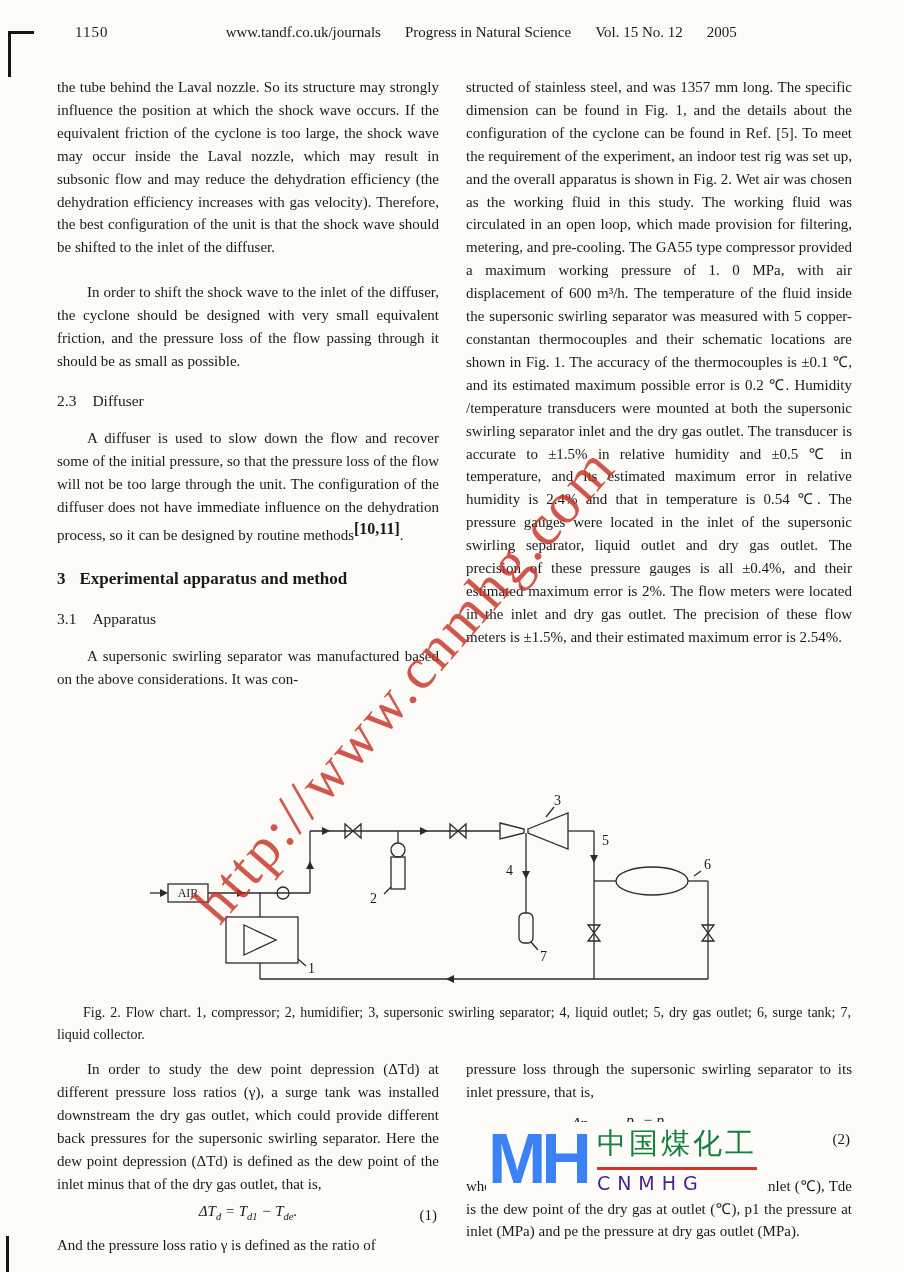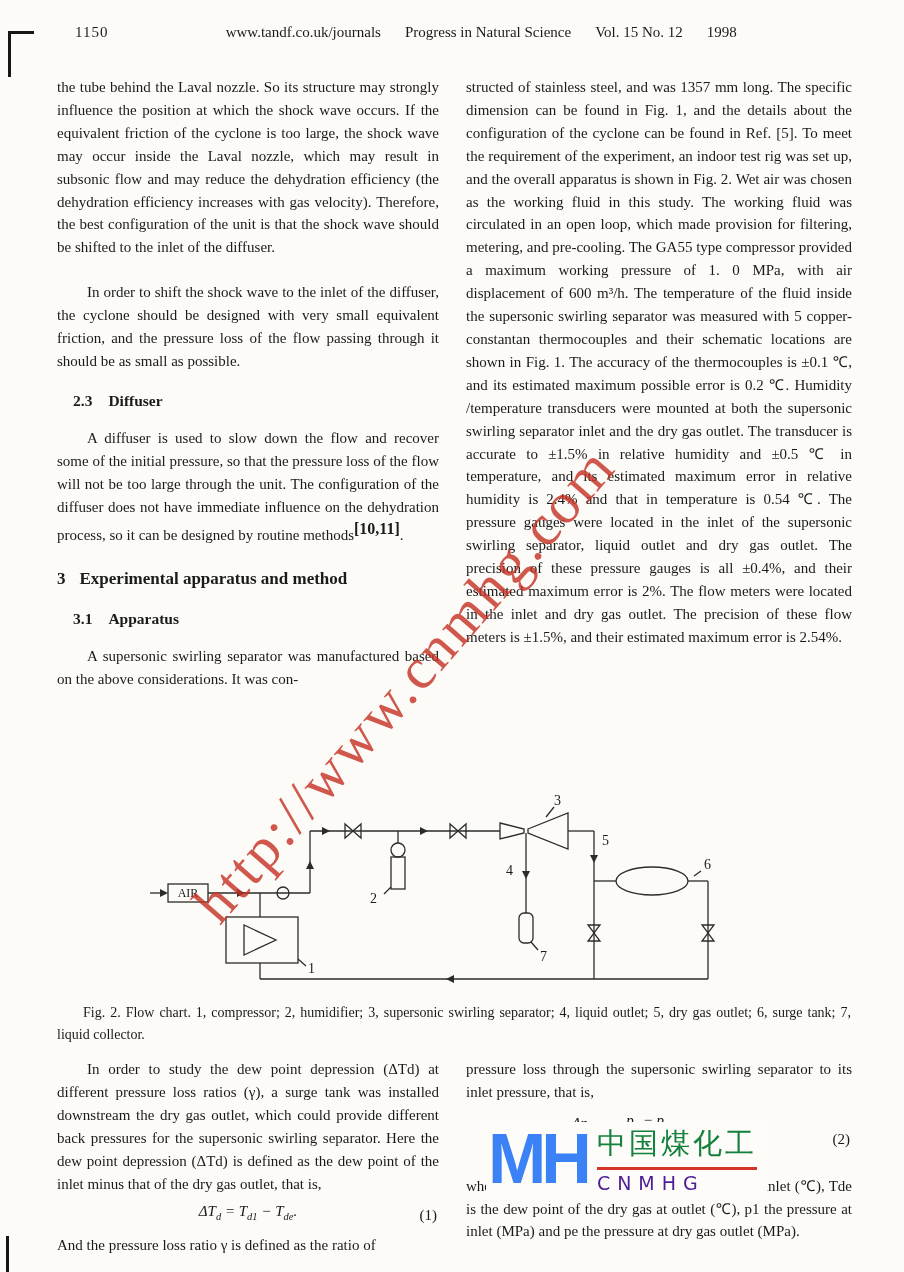--- a/index.html
+++ b/index.html
@@ -21,21 +21,21 @@
 
   
   .col{position:absolute;font-size:15px;line-height:22.9px;text-align:justify;}
   .col-left{left:57px;top:76px;width:382px;}
   .col-right{left:466px;top:76px;width:386px;}
   .col-bottom-left{left:57px;top:1058px;width:382px;}
   .col-bottom-right{left:466px;top:1058px;width:386px;}
   .para{margin:0;}
   .indent{text-indent:30px;}
   .gap-top{margin-top:22px;}
-  .subheading{margin:17px 16px 14px;font-size:15.5px;font-weight:bold;}
+  .subheading{margin:17px 0 14px;font-size:15.5px;font-weight:normal;}
   .heading{margin:21px 0 15px;font-size:17px;font-weight:bold;}
   .h-num{margin-right:16px;}
   .heading .h-num{margin-right:14px;}
   sup.ref{font-size:16px;font-weight:bold;}
   sub{font-size:10.5px;}
 
   
   .figure{position:absolute;left:148px;top:793px;width:600px;height:205px;margin:0;}
   .flow line,.flow rect,.flow circle,.flow ellipse,.flow polygon{stroke:#2b2b2b;stroke-width:1.3;fill:none;}
   .flow .arr{fill:#2b2b2b;stroke:none;}
@@ -85,21 +85,21 @@
   <div class="artifact art-tl-h"></div>
   <div class="artifact art-tl-v"></div>
   <div class="artifact art-bl"></div>
 
   <header class="header">
     <span class="page-num">1150</span>
     <span class="header-center">
       <span>www.tandf.co.uk/journals</span>
       <span>Progress in Natural Science</span>
       <span>Vol. 15 No. 12</span>
-      <span>1998</span>
+      <span>2005</span>
     </span>
   </header>
 
   <section class="col col-left">
     <p class="para">the tube behind the Laval nozzle. So its structure may strongly influence the position at which the shock wave occurs. If the equivalent friction of the cyclone is too large, the shock wave may occur inside the Laval nozzle, which may result in subsonic flow and may reduce the dehydration efficiency (the dehydration efficiency increases with gas velocity). Therefore, the best configuration of the unit is that the shock wave should be shifted to the inlet of the diffuser.</p>
     <p class="para indent gap-top">In order to shift the shock wave to the inlet of the diffuser, the cyclone should be designed with very small equivalent friction, and the pressure loss of the flow passing through it should be as small as possible.</p>
     <h3 class="subheading">
       <span class="h-num">2.3</span><span>Diffuser</span>
     </h3>
     <p class="para indent">

